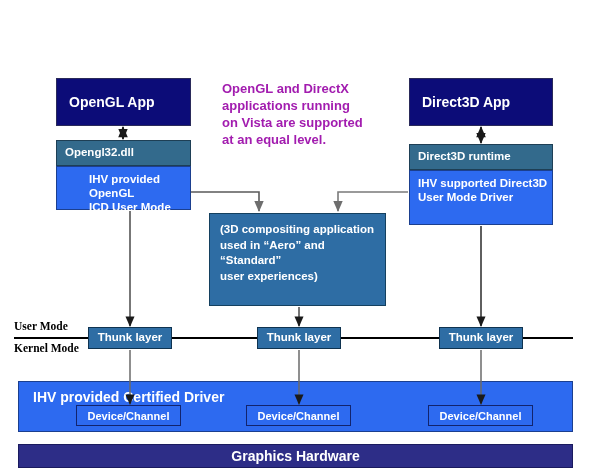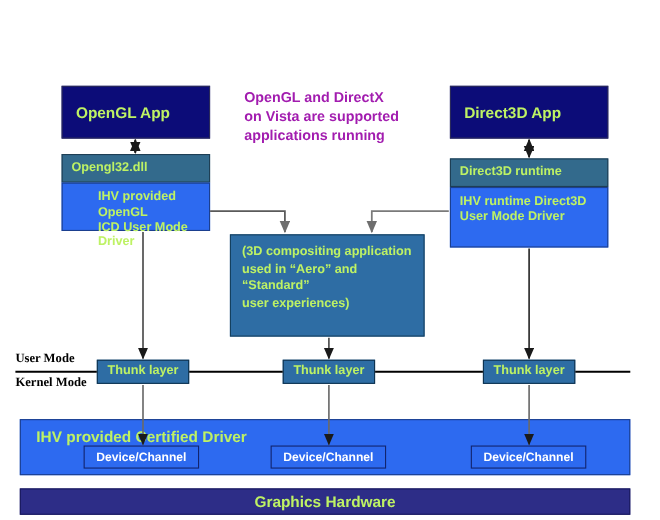--- a/index.html
+++ b/index.html
@@ -14,21 +14,21 @@
   #stage {
     position: relative;
     width: 600px;
     height: 473px;
     background: #ffffff;
     overflow: hidden;
   }
   .box {
     position: absolute;
     box-sizing: border-box;
-    color: #bef264;
+    color: #ffffff;
     font-weight: bold;
     line-height: 1.2;
   }
   
   .app-box {
     background: #0c0c78;
     border: 1px solid #2a2a5a;
     font-size: 14px;
     display: flex;
     align-items: center;
@@ -136,39 +136,40 @@
   <div class="box app-box" style="left:56px; top:78px; width:135px; height:48px;">
     <span>OpenGL App</span>
   </div>
 
   <div class="box app-box" style="left:409px; top:78px; width:144px; height:48px;">
     <span>Direct3D App</span>
   </div>
 
   <div class="note" style="left:222px; top:80px; width:175px;">
     <div>OpenGL and DirectX</div>
+    <div>applications running</div>
     <div>on Vista are supported</div>
-    <div>applications running</div>
+    <div>at an equal level.</div>
   </div>
 
   <div class="box runtime-band" style="left:56px; top:140px; width:135px; height:26px;">
     <span>Opengl32.dll</span>
   </div>
 
   <div class="box umd-band" style="left:56px; top:166px; width:135px; height:44px;padding-left:32px;">
     <div>IHV provided OpenGL</div>
     <div>ICD User Mode Driver</div>
   </div>
 
   <div class="box runtime-band" style="left:409px; top:144px; width:144px; height:26px;">
     <span>Direct3D runtime</span>
   </div>
 
   <div class="box umd-band" style="left:409px; top:170px; width:144px; height:55px;">
-    <div>IHV runtime Direct3D</div>
+    <div>IHV supported Direct3D</div>
     <div>User Mode Driver</div>
   </div>
 
   <div class="box dwm-box" style="left:209px; top:213px; width:177px; height:93px;">
     <div class="dwm-sub">
       <div>(3D compositing application</div>
       <div>used in “Aero” and “Standard”</div>
       <div>user experiences)</div>
     </div>
   </div>

